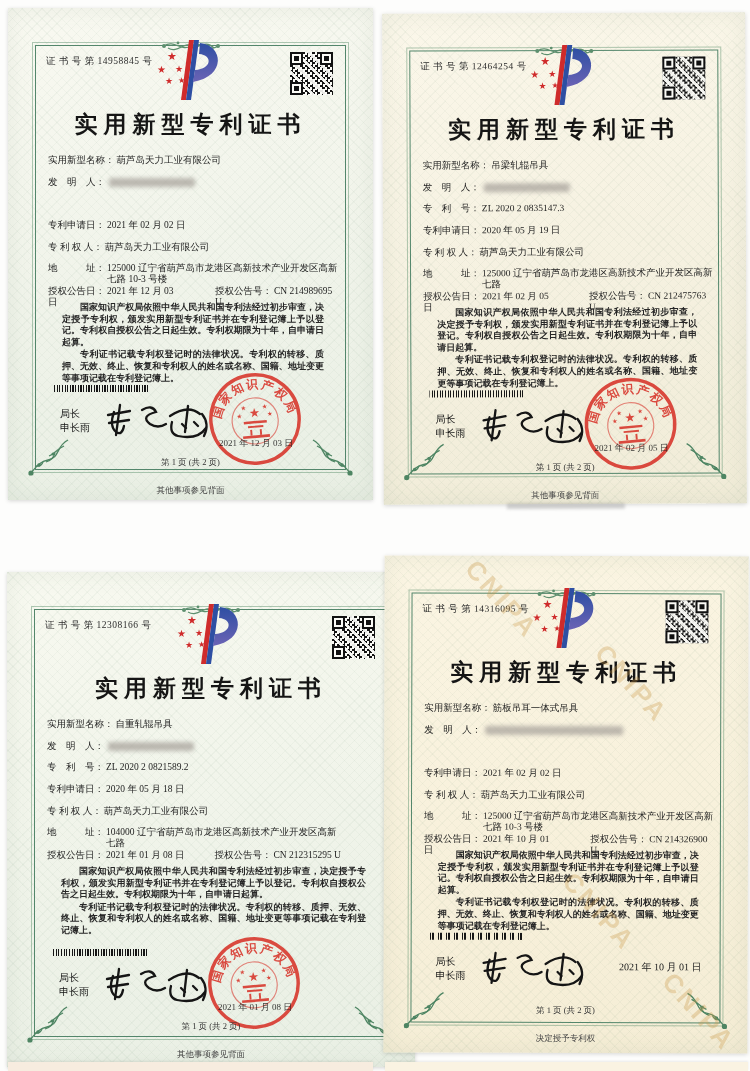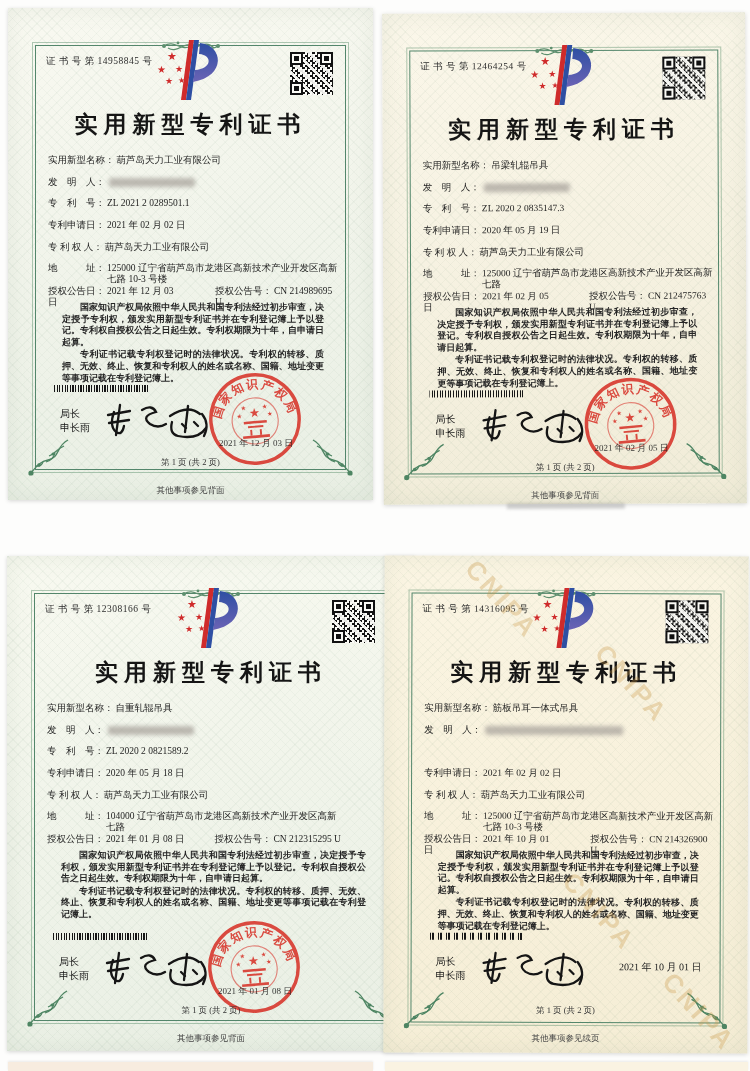--- a/index.html
+++ b/index.html
@@ -1,21 +1,21 @@
 <!DOCTYPE html>
 <html><head>
 <meta charset="utf-8">
 <style>
   html,body{margin:0;padding:0;background:#fdfdfc;}
   body{width:750px;height:1071px;overflow:hidden;font-family:"Liberation Serif","DejaVu Serif",serif;}
   #certs{position:relative;width:750px;height:1071px;}
   .cert{position:absolute;}
   .cert:nth-of-type(1){left:8px;top:8px;width:365px;height:492px;}
   .cert:nth-of-type(2){left:383px;top:13px;width:363px;height:491px;transform:rotate(-0.2deg);}
-  .cert:nth-of-type(3){left:7px;top:556px;width:408px;height:495px;}
+  .cert:nth-of-type(3){left:7px;top:572px;width:408px;height:495px;}
   .cert:nth-of-type(4){left:384px;top:556px;width:364px;height:497px;transform:rotate(0.15deg);}
   .paper{position:absolute;inset:0;box-shadow:0 1px 4px rgba(0,0,0,.16);}
   .paper::after{content:"";position:absolute;inset:0;box-shadow:inset 0 0 24px rgba(90,115,90,.10);}
   .frame{position:absolute;left:27px;right:27px;top:37px;bottom:30px;border:1.3px solid #53866b;}
   .frame::before{content:"";position:absolute;inset:-4px;border:1px solid rgba(100,150,115,.5);}
   .ornament{position:absolute;top:-9px;left:50%;transform:translateX(-50%);}
   .corner{position:absolute;width:44px;height:42px;}
   .corner.bl{left:-10px;bottom:-9px;}
   .corner.br{right:-10px;bottom:-9px;transform:scaleX(-1);}
   .cert-no{position:absolute;top:47px;left:38px;font-size:9.5px;letter-spacing:.5px;color:#2c2c2c;}
@@ -141,23 +141,20 @@
     </div>
 
     <h1 class="title">实用新型专利证书</h1>
 
     <div class="frow r-name">
       <span class="flabel">实用新型名称：</span><span class="fval">葫芦岛天力工业有限公司</span>
     </div>
     <div class="frow r-inventor">
       <span class="flabel">发　明　人：</span><span class="redact"></span>
     </div>
-    <div class="frow r-patent">
-      <span class="flabel">专　利　号：</span><span class="fval">ZL 2021 2 0289501.1</span>
-    </div>
     <div class="frow r-appdate">
       <span class="flabel">专利申请日：</span><span class="fval">2021 年 02 月 02 日</span>
     </div>
     <div class="frow r-patentee">
       <span class="flabel">专 利 权 人：</span><span class="fval">葫芦岛天力工业有限公司</span>
     </div>
     <div class="frow r-address">
       <span class="flabel">地　　　址：</span><span class="fval addr">125000 辽宁省葫芦岛市龙港区高新技术产业开发区高新
 七路 10-3 号楼</span>
     </div>
@@ -650,21 +647,21 @@
         <path d="M66,16 q18,-12 30,-2"></path>
         <path d="M84,6 l-3,26"></path>
         <path d="M68,22 q-3,12 6,14 q20,4 28,-8"></path>
         <path d="M98,14 q8,10 2,22"></path>
         <path d="M78,24 l4,4 M90,22 l4,4"></path>
       </g>
     </svg>
 
     <div class="seal-date">2021 年 10 月 01 日</div>
     <div class="pageno">第 1 页 (共 2 页)</div>
-    <div class="footer">其他事项参见续页</div>
+    <div class="footer">决定授予专利权</div>
 
   <span class="wm" style="left: 70px; top: 28px;">CNIPA</span>
       <span class="wm" style="left: 200px; top: 112px;">CNIPA</span>
       <span class="wm" style="left: 168px; top: 340px;">CNIPA</span>
       <span class="wm" style="left: 268px; top: 440px;">CNIPA</span>
     </section>
 </div>
 <div class="strip strip-left"></div>
 <div class="strip strip-right"></div>
 

